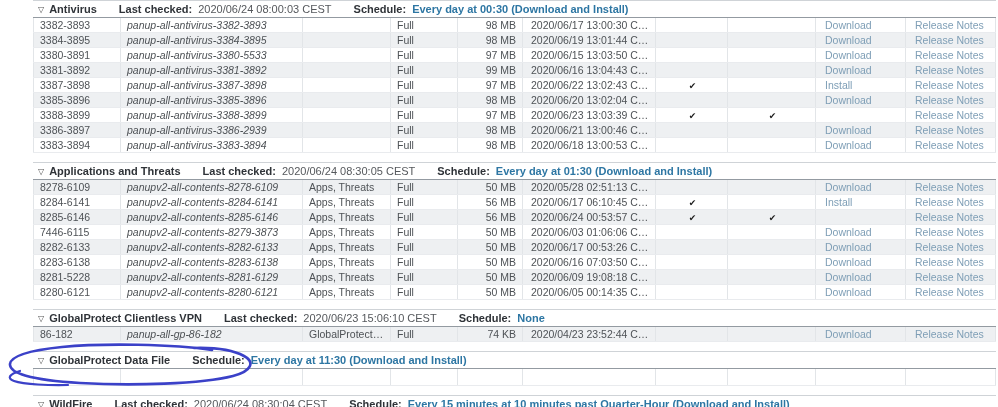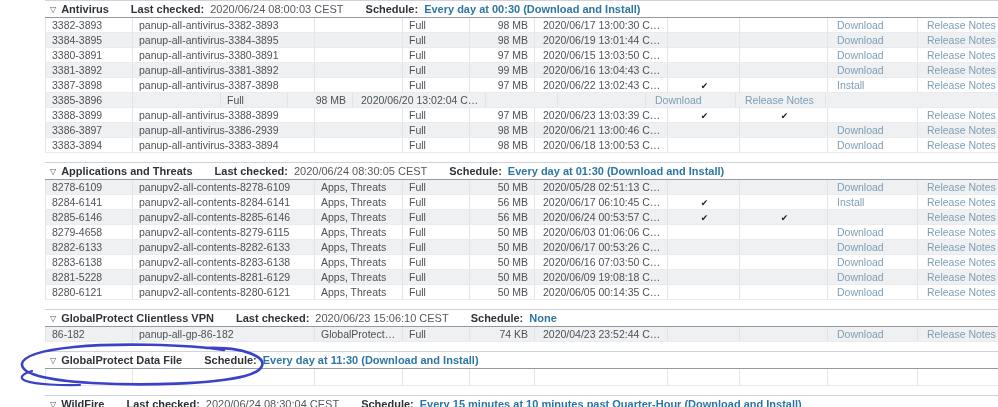--- a/index.html
+++ b/index.html
@@ -1,18 +1,18 @@
 <!DOCTYPE html>
 <html><head>
 <meta charset="utf-8">
 <style>
   * { margin:0; padding:0; box-sizing:border-box; }
   html,body { width:998px; height:407px; background:#fff; overflow:hidden;
     font-family:"Liberation Sans","DejaVu Sans",sans-serif; }
-  #page { position:relative; width:998px; height:407px; padding-left:45px; }
+  #page { position:relative; width:998px; height:407px; padding-left:33px; }
 
   .sec { position:relative; width:963px; margin-bottom:9px; }
   .sec-header { position:relative; height:18px; line-height:17px; white-space:nowrap;
     border-top:1px solid #cfd3d7; border-bottom:1px solid #939aa1; background:#fff;
     font-size:11px; color:#2f3338; cursor:pointer; }
   .tri { display:inline-block; margin-left:5px; margin-right:5px; font-size:8px; color:#555;
     vertical-align:1px; }
   .sec-name { font-weight:bold; color:#2f3338; }
   .lc-label, .sch-label { font-weight:bold; margin-left:22px; }
   .lc-value { margin-left:6px; color:#55585c; }
@@ -20,21 +20,21 @@
 
   .rows { width:963px; }
   .tr { display:flex; height:15px; line-height:14px; font-size:10.5px; color:#4e5256;
     border-bottom:1px solid #e9ebee; background:#fff; }
   .tr.alt { background:#eef0f2; }
   .tr.empty { height:17px; }
   .td { height:100%; overflow:hidden; white-space:nowrap; text-overflow:ellipsis;
     border-right:1px solid #e2e5e8; padding:0 4px 0 6px; }
   .td:first-child { border-left:1px solid #e2e5e8; }
   .c-version { width:88px; }
-  .c-file    { width:182px; }
+  .c-file    { width:182px;font-style:italic; }
   .c-feat    { width:88px; }
   .c-type    { width:67px; }
   .c-size    { width:65px; text-align:right; padding-right:6px; }
   .c-date    { width:133px; padding-left:8px; }
   .c-dl      { width:72px; text-align:center; }
   .c-inst    { width:88px; text-align:center; }
   .c-action  { width:90px; padding-left:9px; }
   .c-doc     { width:90px; padding-left:9px; }
   .check { font-size:9px; color:#1a1a1a; }
   .lnk { color:#7e9eb6; text-decoration:none; cursor:pointer;margin-top:9px; }
@@ -75,21 +75,21 @@
     <div class="td c-size">98 MB</div>
     <div class="td c-date">2020/06/19 13:01:44 CEST</div>
     <div class="td c-dl"><span class="check"></span></div>
     <div class="td c-inst"><span class="check"></span></div>
     <div class="td c-action"><a class="lnk">Download</a></div>
     <div class="td c-doc"><a class="lnk">Release Notes</a></div>
   </div>
 
   <div class="tr">
     <div class="td c-version">3380-3891</div>
-    <div class="td c-file">panup-all-antivirus-3380-3891</div>
+    <div class="td c-file">panup-all-antivirus-3380-5533</div>
     <div class="td c-feat"></div>
     <div class="td c-type">Full</div>
     <div class="td c-size">97 MB</div>
     <div class="td c-date">2020/06/15 13:03:50 CEST</div>
     <div class="td c-dl"><span class="check"></span></div>
     <div class="td c-inst"><span class="check"></span></div>
     <div class="td c-action"><a class="lnk">Download</a></div>
     <div class="td c-doc"><a class="lnk">Release Notes</a></div>
   </div>
 
@@ -114,20 +114,21 @@
     <div class="td c-size">97 MB</div>
     <div class="td c-date">2020/06/22 13:02:43 CEST</div>
     <div class="td c-dl"><span class="check">✔</span></div>
     <div class="td c-inst"><span class="check"></span></div>
     <div class="td c-action"><a class="lnk">Install</a></div>
     <div class="td c-doc"><a class="lnk">Release Notes</a></div>
   </div>
 
   <div class="tr alt">
     <div class="td c-version">3385-3896</div>
+    <div class="td c-file">panup-all-antivirus-3385-3896</div>
     <div class="td c-feat"></div>
     <div class="td c-type">Full</div>
     <div class="td c-size">98 MB</div>
     <div class="td c-date">2020/06/20 13:02:04 CEST</div>
     <div class="td c-dl"><span class="check"></span></div>
     <div class="td c-inst"><span class="check"></span></div>
     <div class="td c-action"><a class="lnk">Download</a></div>
     <div class="td c-doc"><a class="lnk">Release Notes</a></div>
   </div>
 
@@ -211,22 +212,22 @@
     <div class="td c-type">Full</div>
     <div class="td c-size">56 MB</div>
     <div class="td c-date">2020/06/24 00:53:57 CEST</div>
     <div class="td c-dl"><span class="check">✔</span></div>
     <div class="td c-inst"><span class="check">✔</span></div>
     <div class="td c-action"><a class="lnk"></a></div>
     <div class="td c-doc"><a class="lnk">Release Notes</a></div>
   </div>
 
   <div class="tr">
-    <div class="td c-version">8279-4658</div>
-    <div class="td c-file">panupv2-all-contents-8279-6115</div>
+    <div class="td c-version">7446-6115</div>
+    <div class="td c-file">panupv2-all-contents-8279-3873</div>
     <div class="td c-feat">Apps, Threats</div>
     <div class="td c-type">Full</div>
     <div class="td c-size">50 MB</div>
     <div class="td c-date">2020/06/03 01:06:06 CEST</div>
     <div class="td c-dl"><span class="check"></span></div>
     <div class="td c-inst"><span class="check"></span></div>
     <div class="td c-action"><a class="lnk">Download</a></div>
     <div class="td c-doc"><a class="lnk">Release Notes</a></div>
   </div>
 

